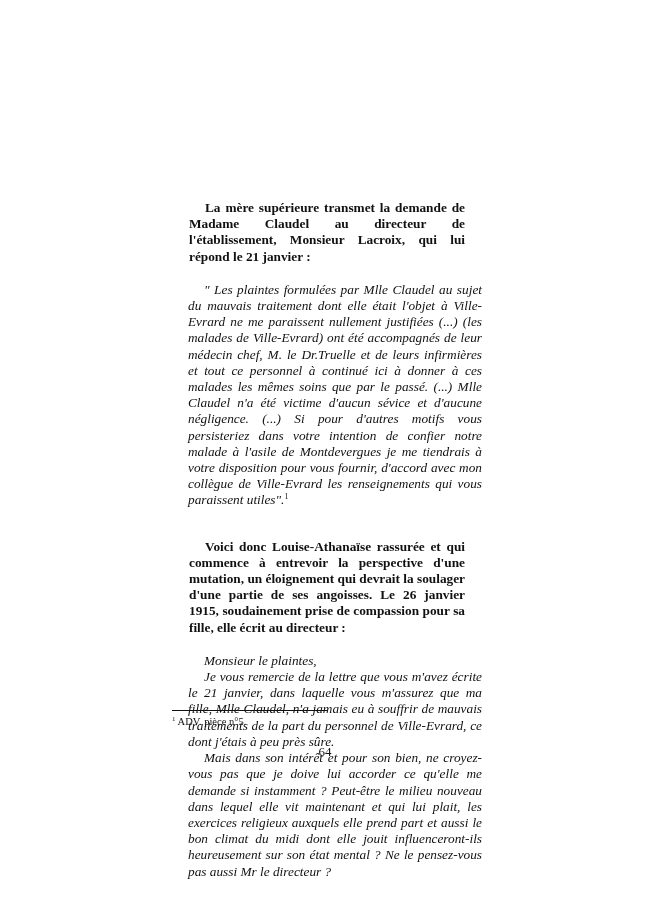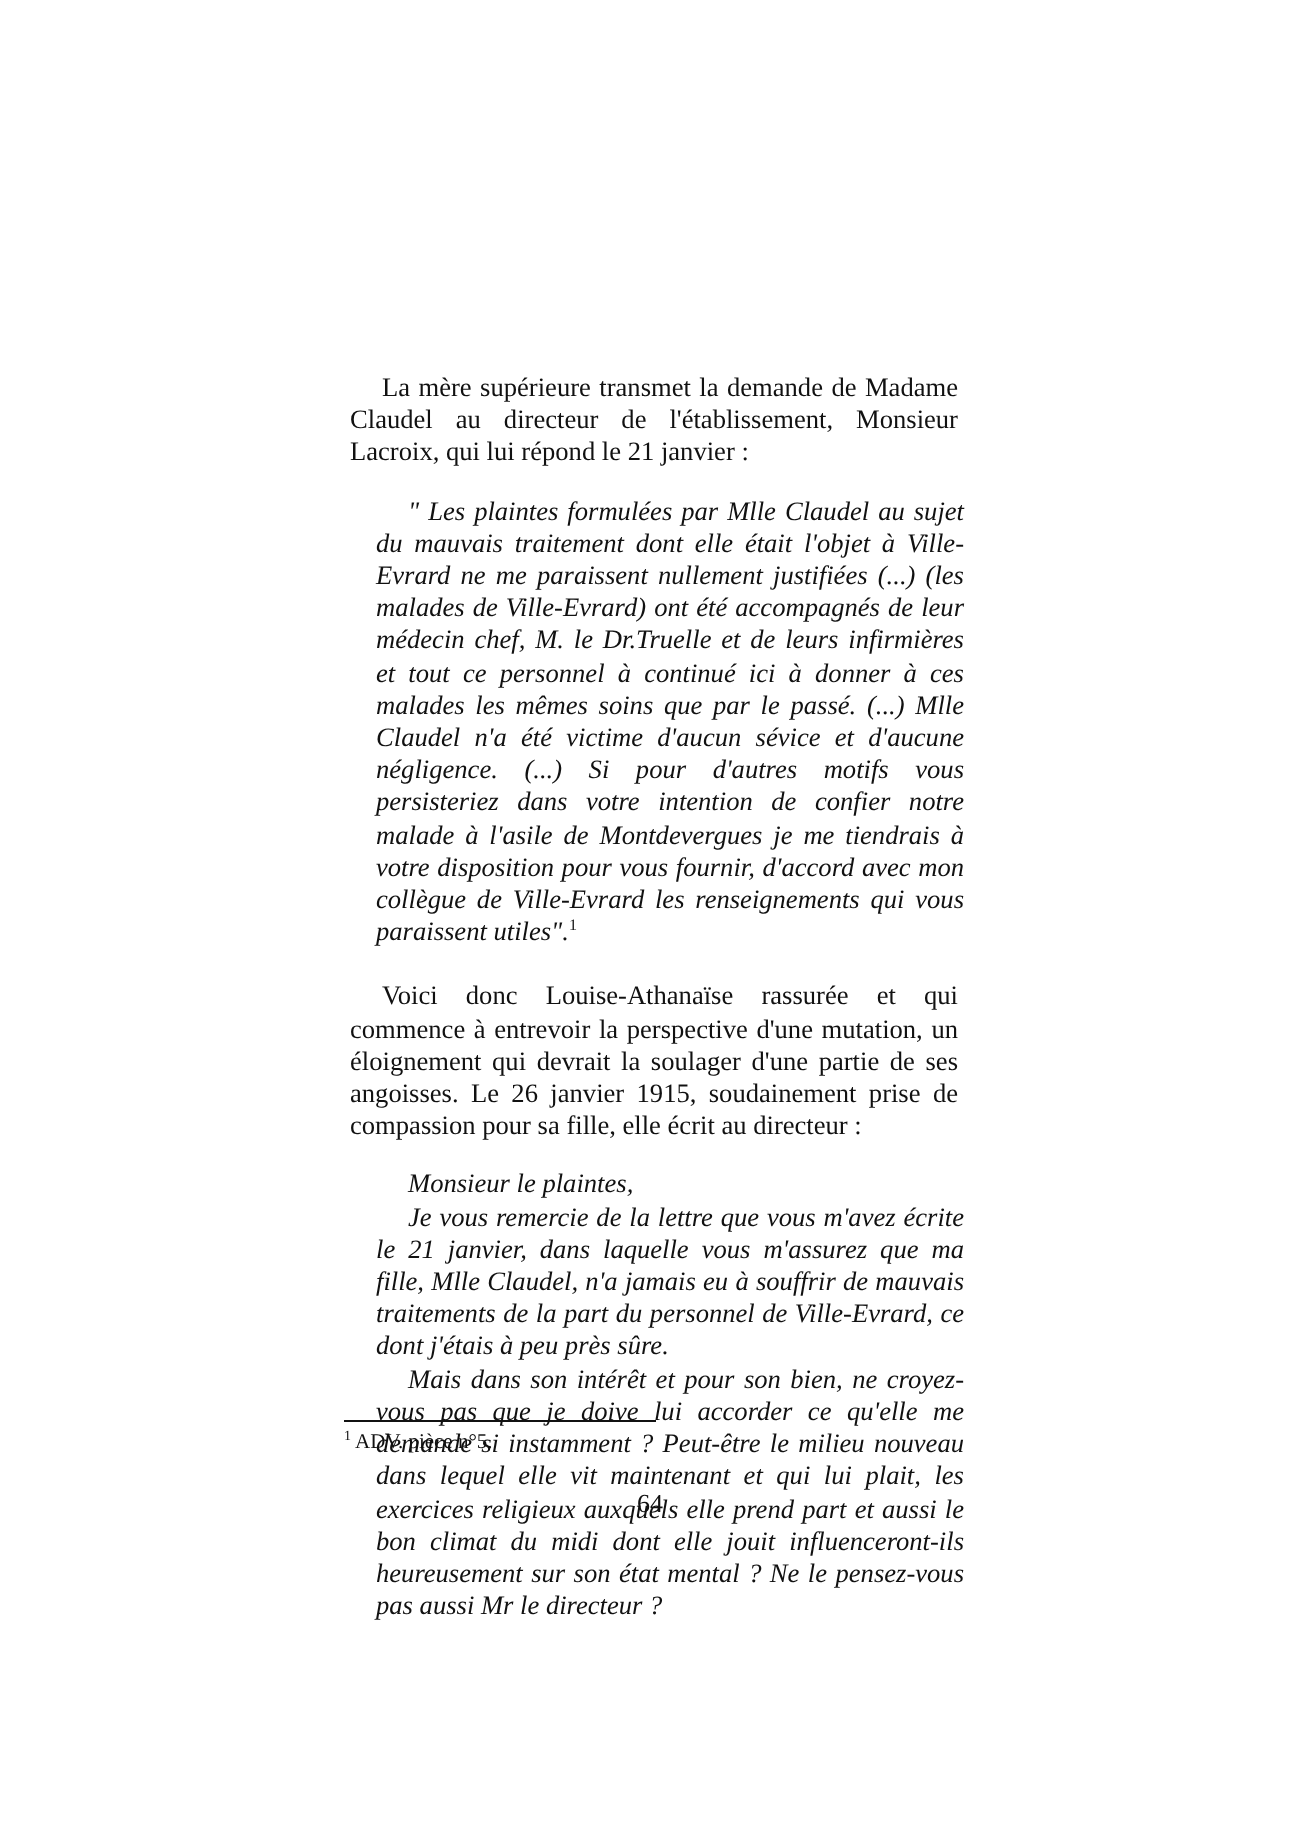--- a/index.html
+++ b/index.html
@@ -2,21 +2,21 @@
 <html><head>
 <meta charset="utf-8">
 <style>
   html, body { margin: 0; padding: 0; background: #ffffff; }
   body { width: 650px; height: 920px; position: relative; overflow: hidden; }
   .page {
     position: absolute; left: 172px; top: 183px; width: 310px;
     font-family: "Liberation Serif", serif; font-size: 13.3px; line-height: 16.2px;
     color: #111111; text-align: justify;
   }
-  .para { margin: 3px; text-indent: 16px; }
+  .para { margin: 17px; text-indent: 16px; font-weight: bold; }
   .quote {
     margin: 13px 0 0 16px; font-style: italic; text-align: justify;
   }
   .quote p { margin: 0; text-indent: 16px; }
   .gap { height: 13px; }
   sup { font-size: 8px; line-height: 0; vertical-align: 5px; font-style: normal; }
   .fn-rule { position: absolute; left: 172px; top: 710px; width: 156px; height: 0; border-top: 1px solid #111; }
   .footnote { position: absolute; left: 172px; top: 716px; font-family: Liberation Serif, serif; font-size: 10.5px; color: #111; }
   .footnote sup { vertical-align: 4px; font-size: 7px; }
   .pagenum { position: absolute; left: 0; width: 650px; top: 744px; text-align: center; font-family: "Liberation Serif", serif; font-size: 13px; color: #111; }

